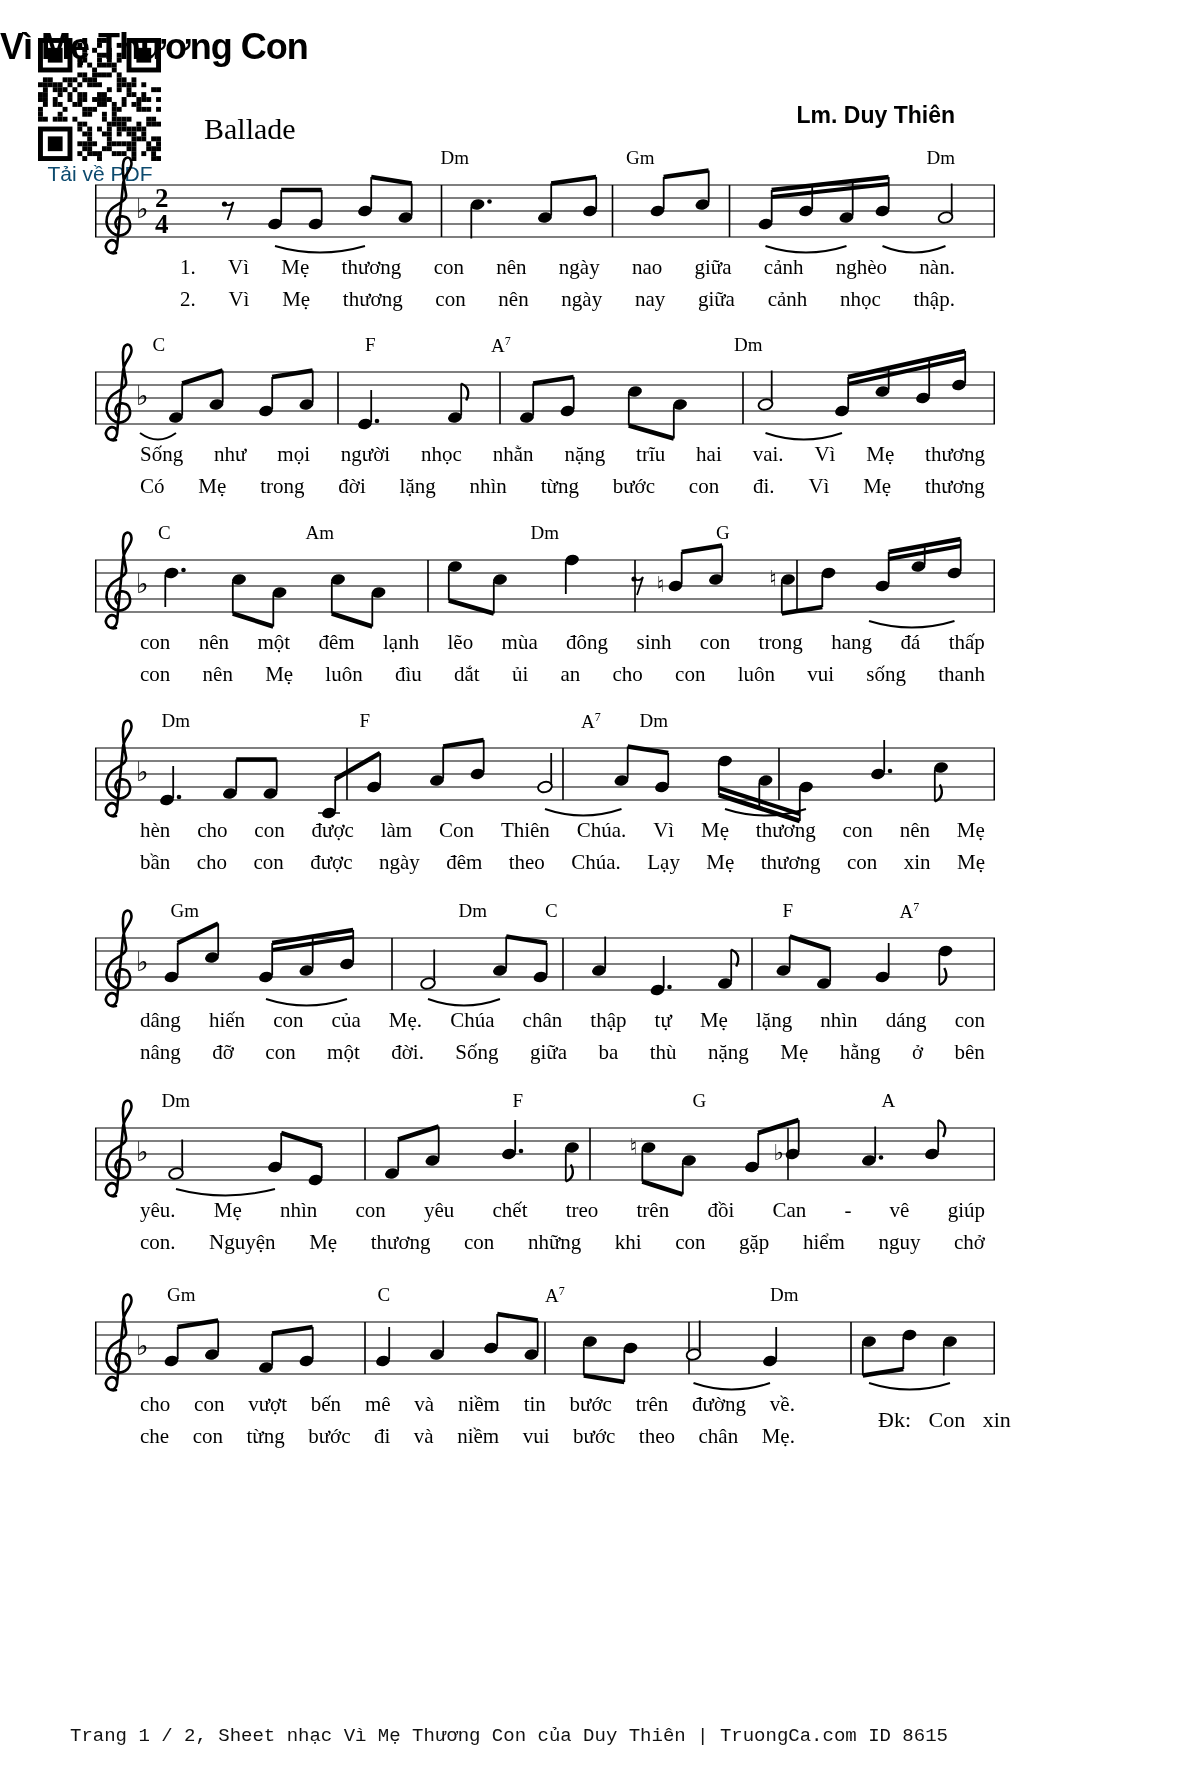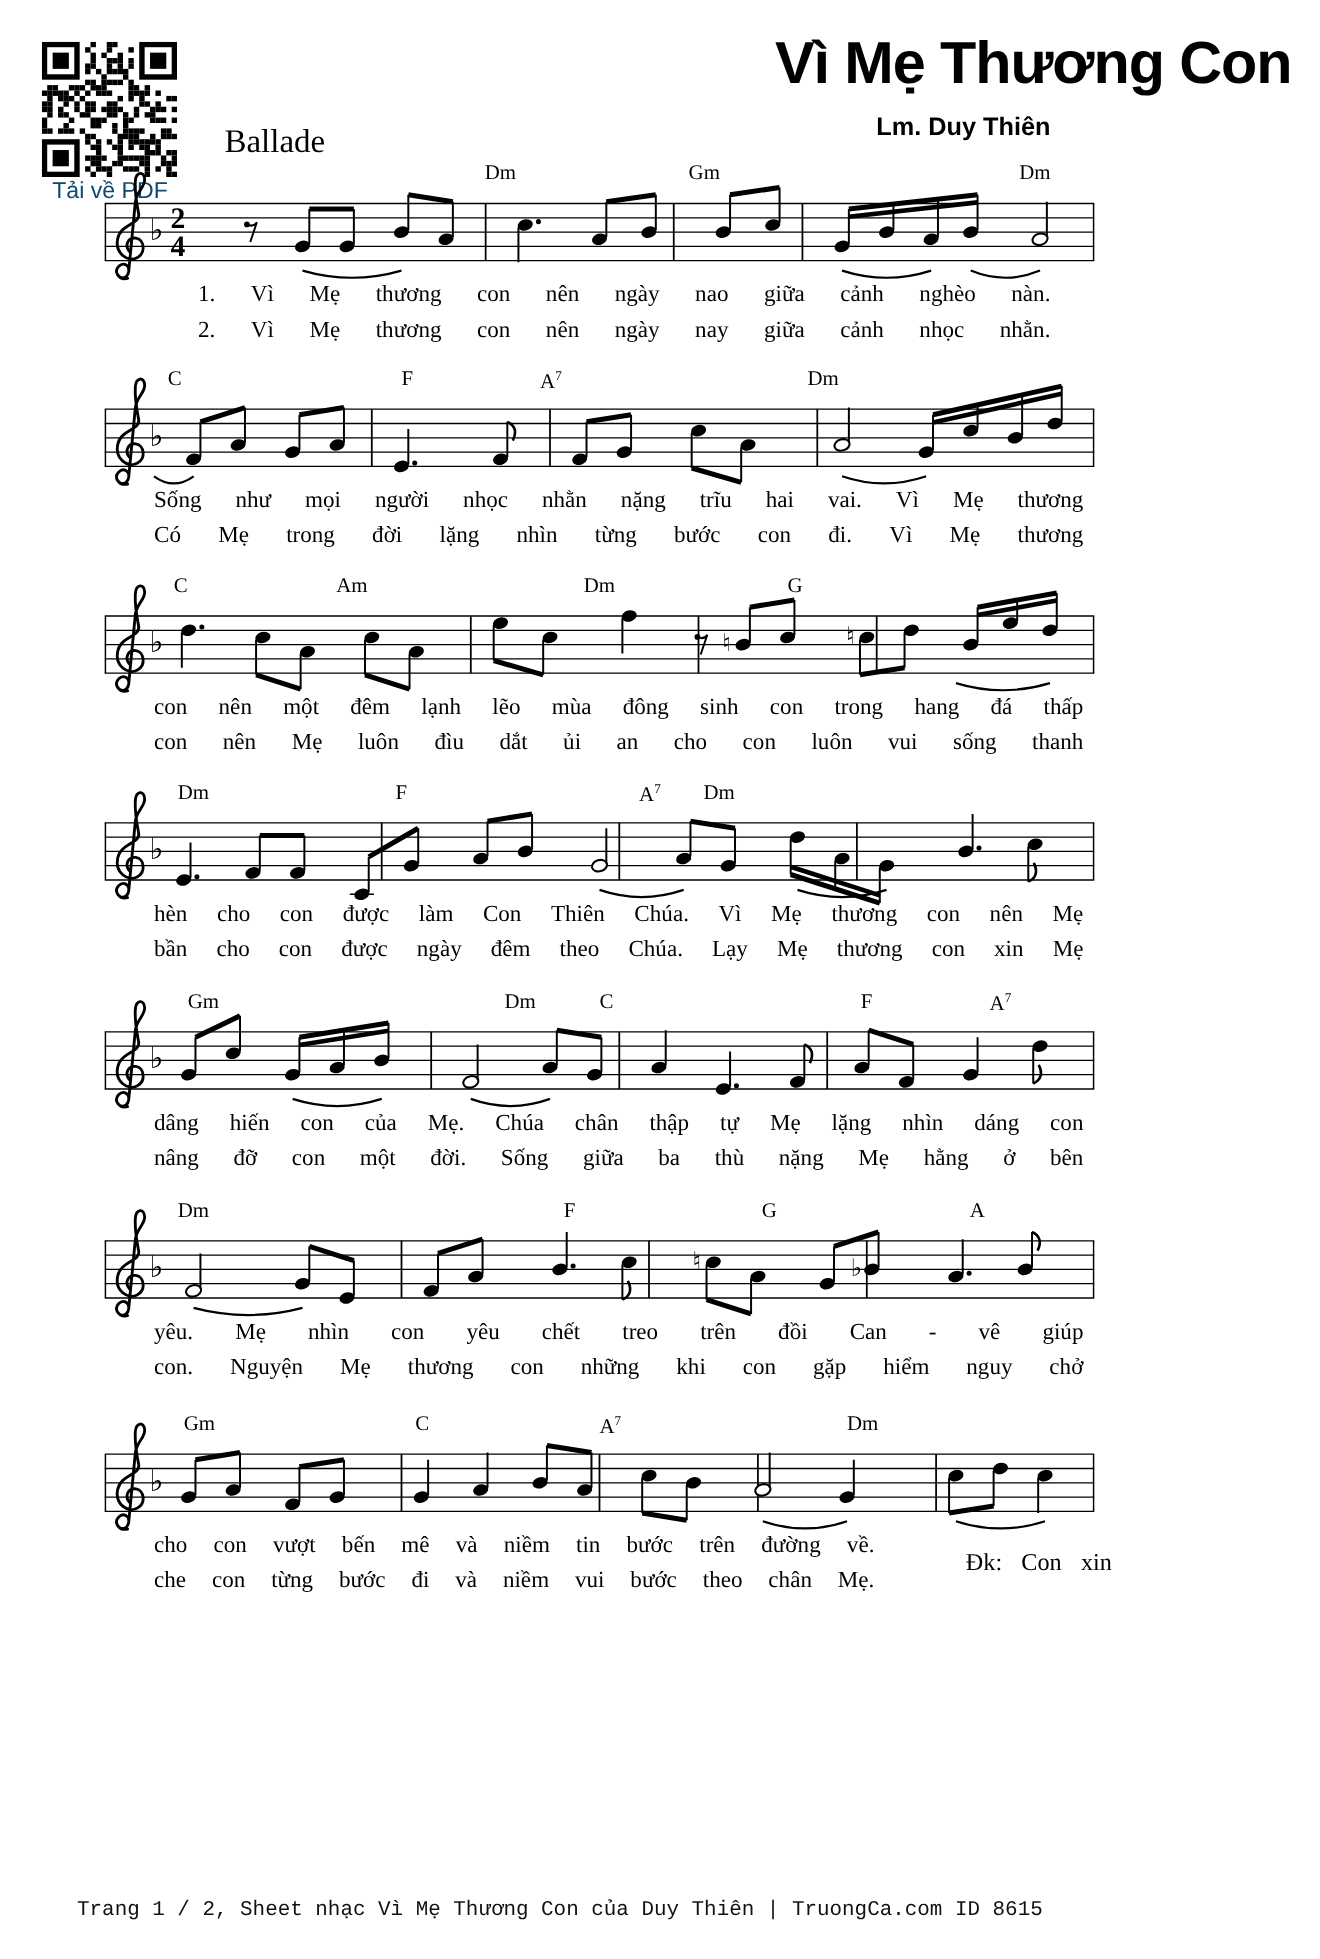--- a/index.html
+++ b/index.html
@@ -1,22 +1,22 @@
 <!DOCTYPE html>
 <html><head>
 <meta charset="utf-8">
 <style>
   html,body{margin:0;padding:0;background:#ffffff;}
   .page{position:relative;width:1200px;height:1781px;background:#ffffff;overflow:hidden;
         font-family:"Liberation Serif",serif;color:#000;}
   .qr{position:absolute;left:38px;top:38px;width:123px;height:123px;}
   .dl-label{position:absolute;left:22px;top:162px;width:156px;text-align:center;
             font-family:"Liberation Sans",sans-serif;font-size:21px;color:#0c4a6e;}
-  .title{position:absolute;left:0;top:26px;width:1130px;text-align:right;
-         font-family:"Liberation Sans",sans-serif;font-weight:700;font-size:54px;letter-spacing:-1px;padding-left:44px;}
+  .title{position:absolute;left:0;top:26px;width:1130px;text-align:left;
+         font-family:"Liberation Sans",sans-serif;font-weight:700;font-size:36px;letter-spacing:-1px;}
   .tempo{position:absolute;left:204px;top:112px;font-size:30px;}
   .composer{position:absolute;right:245px;top:102px;font-family:"Liberation Sans",sans-serif;
             font-weight:700;font-size:23px;}
   .footer{position:absolute;left:70px;top:1725px;font-family:Liberation Mono, monospace;
           font-size:19px;color:#111;}
   .system{position:absolute;left:0;width:992px;height:180px;text-align:right;}
   .staff-svg{position:absolute;left:95px;top:0;}
   .chord{position:absolute;top:7px;font-size:19px;white-space:nowrap;}
   .chord sup{font-size:12px;vertical-align:super;}
   .lyrics{position:absolute;display:flex;justify-content:space-between;
@@ -334,21 +334,21 @@
           <span>Vì</span>
           <span>Mẹ</span>
           <span>thương</span>
           <span>con</span>
           <span>nên</span>
           <span>ngày</span>
           <span>nay</span>
           <span>giữa</span>
           <span>cảnh</span>
           <span>nhọc</span>
-          <span>nhằn.</span>
+          <span>thập.</span>
         </div>
       </div>
       <div class="system" style="top: 327px;">
         <span class="chord" style="left: 152.6px;">C</span>
         <span class="chord" style="left: 365px;">F</span>
         <span class="chord" style="left: 491px;">A<sup>7</sup></span>
         <span class="chord" style="left: 734px;">Dm</span>
         <svg width="900" height="155" class="staff-svg">
           <line x1="0" y1="45" x2="900" y2="45" stroke="#000" stroke-width="1.2"></line>
           <line x1="0" y1="58" x2="900" y2="58" stroke="#000" stroke-width="1.2"></line>

